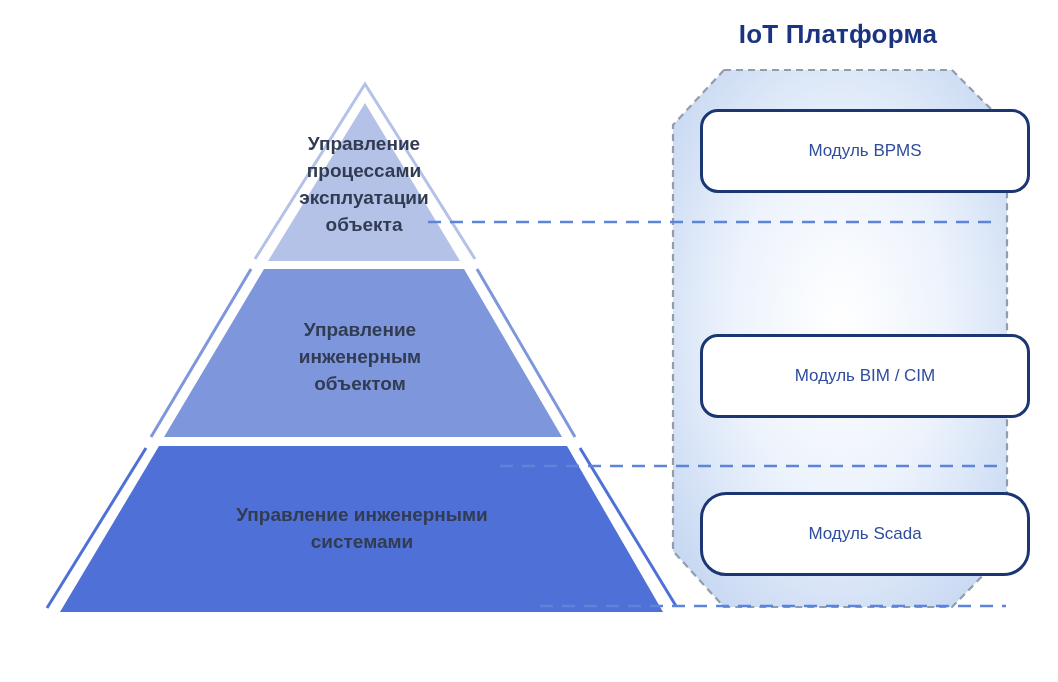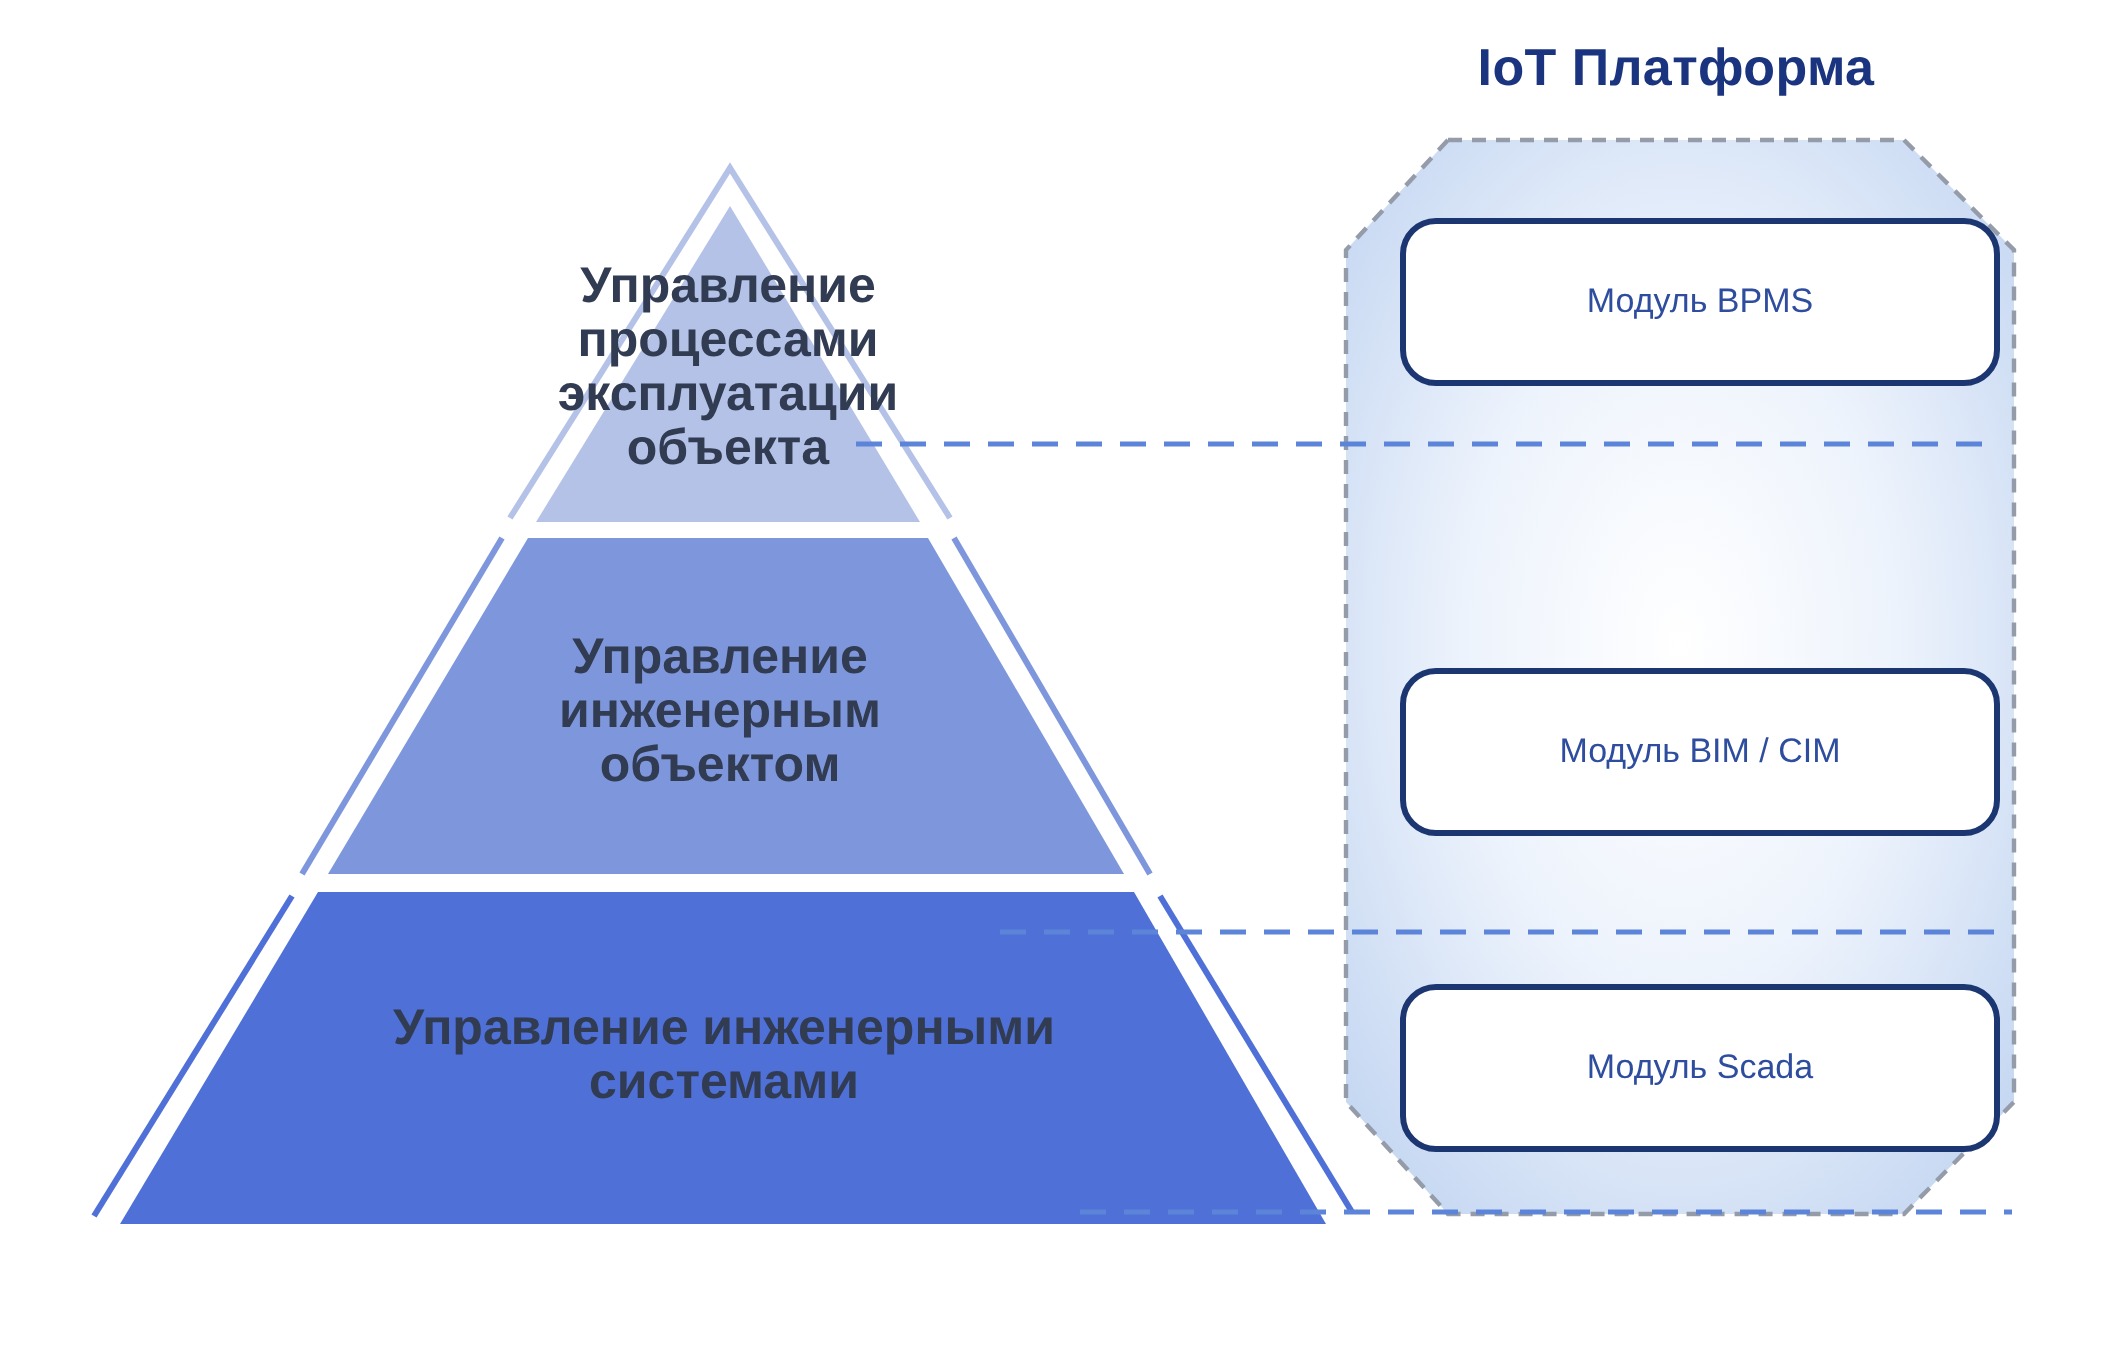--- a/index.html
+++ b/index.html
@@ -28,45 +28,45 @@
     left: 838px;
     top: 34px;
     color: #1b3480;
     font-size: 26px;
     font-weight: 700;
     white-space: nowrap;
     letter-spacing: 0.2px;
   }
   .pyr-label {
     color: #313b52;
-    font-size: 25px;
+    font-size: 19px;
     font-weight: 700;
     line-height: 27px;
     text-align: center;
     white-space: pre-line;
   }
   .pyr-label-1 { left: 364px; top: 184px; }
   .pyr-label-2 { left: 360px; top: 356px; }
   .pyr-label-3 { left: 362px; top: 528px; }
   .module-box {
     position: absolute;
     left: 700px;
-    width: 300px;
+    width: 330px;
     height: 84px;
     box-sizing: border-box;
     background: #ffffff;
     border: 3px solid #1b3671;
     border-radius: 18px;
     display: flex;
     align-items: center;
     justify-content: center;
   }
   .module-box-1 { top: 109px; }
   .module-box-2 { top: 302px; margin-top: 32px; }
-  .module-box-3 { top: 492px; }
+  .module-box-3 { top: 492px; border-radius: 26px; }
   .module-label {
     color: #2e4d9e;
     font-size: 17px;
     font-weight: 400;
     white-space: nowrap;
   }
 </style>
 </head>
 <body>
 

